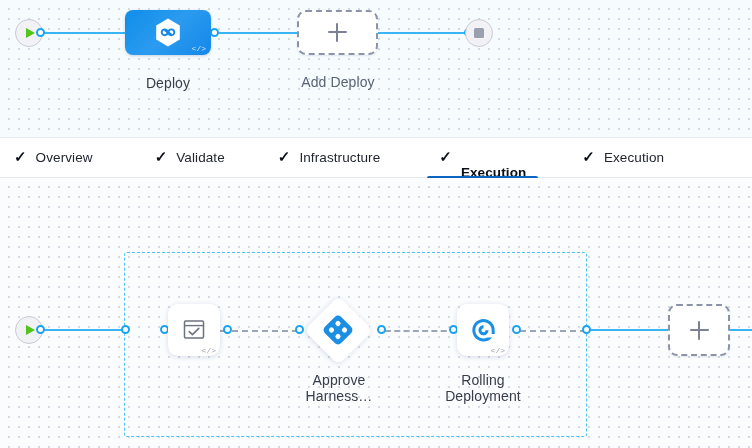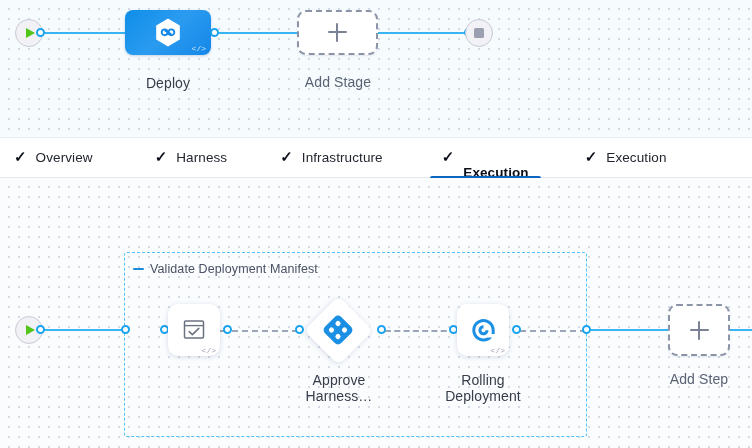--- a/index.html
+++ b/index.html
@@ -161,36 +161,36 @@
         </g>
       </svg>
       <span class="code-badge">&lt;/&gt;</span>
     </div>
     <div class="port" style="left:210px;top:28px;"></div>
     <div class="nodelabel" style="left:103px;top:75px;width:130px;">Deploy</div>
 
     <div class="addbox" style="left:297px;top:10px;width:81px;height:45px;">
       <span class="plus"></span>
     </div>
-    <div class="nodelabel muted" style="left:273px;top:74px;width:130px;">Add Stage</div>
+    <div class="nodelabel muted" style="left:273px;top:74px;width:130px;">Add Deploy</div>
 
     <div class="port" style="left:464px;top:28px;"></div>
     <div class="term" style="left:465px;top:19px;">
       <div class="stop-sq"></div>
     </div>
   </div>
 
   <div class="tabbar">
     <div class="tab" style="margin-left:14px;">
       <span class="tick">✓</span>
       <span class="tlabel">Overview</span>
     </div>
     <div class="tab" style="margin-left:62px;">
       <span class="tick">✓</span>
-      <span class="tlabel">Harness</span>
+      <span class="tlabel">Validate</span>
     </div>
     <div class="tab" style="margin-left:53px;">
       <span class="tick">✓</span>
       <span class="tlabel">Infrastructure</span>
     </div>
     <div class="tab active" style="margin-left:47px;padding:0 12px;">
       <span class="tick">✓</span>
       <span class="tlabel">Execution</span>
     </div>
     <div class="tab" style="margin-left:44px;">
@@ -201,24 +201,20 @@
 
   <div class="canvas canvas-bottom">
 
     <div class="line" style="left:40px;top:151px;width:88px;"></div>
     <div class="term" style="left:15px;top:138px;">
       <div class="play-tri"></div>
     </div>
     <div class="port" style="left:36px;top:147px;"></div>
 
     <div class="group" style="left:124px;top:74px;width:463px;height:185px;"></div>
-    <div class="grouphead" style="left:133px;top:84px;">
-      <span class="gminus"></span>
-      <span class="gtitle">Validate Deployment Manifest</span>
-    </div>
 
     <div class="line dash" style="left:170px;top:152px;width:56px;"></div>
     <div class="line dash" style="left:232px;top:152px;width:66px;"></div>
     <div class="line dash" style="left:385px;top:152px;width:71px;"></div>
     <div class="line dash" style="left:520px;top:152px;width:66px;"></div>
     <div class="line" style="left:586px;top:151px;width:82px;"></div>
     <div class="line" style="left:730px;top:151px;width:22px;"></div>
 
     <div class="port" style="left:121px;top:147px;"></div>
     <div class="port" style="left:160px;top:147px;"></div>
@@ -259,15 +255,14 @@
         <path d="M14 8.6 C11.1 8.6 8.8 10.9 8.8 13.8 C8.8 16.7 11.1 19.0 14 19.0 C16.9 19.0 19.2 16.7 19.2 13.8 L16.1 13.8 C16.1 15.0 15.2 15.9 14 15.9 C12.8 15.9 11.9 15.0 11.9 13.8 C11.9 12.6 12.8 11.7 14 11.7 L14 8.6 Z" fill="#1a8fe3"></path>
       </svg>
       <span class="code-badge dark">&lt;/&gt;</span>
     </div>
     <div class="nodelabel" style="left:433px;top:210px;width:100px;">Deployment</div>
     <div class="nodelabel" style="left:433px;top:194px;width:100px;">Rolling</div>
 
     <div class="addbox" style="left:668px;top:126px;width:62px;height:52px;">
       <span class="plus"></span>
     </div>
-    <div class="nodelabel muted" style="left:649px;top:193px;width:100px;">Add Step</div>
   </div>
 </div>
 
 </body></html>

